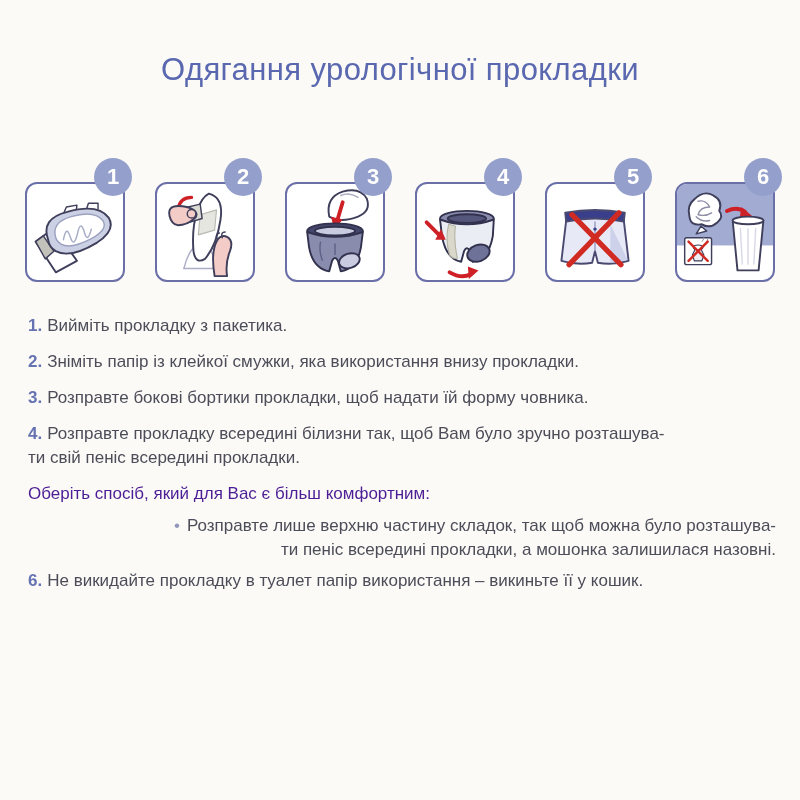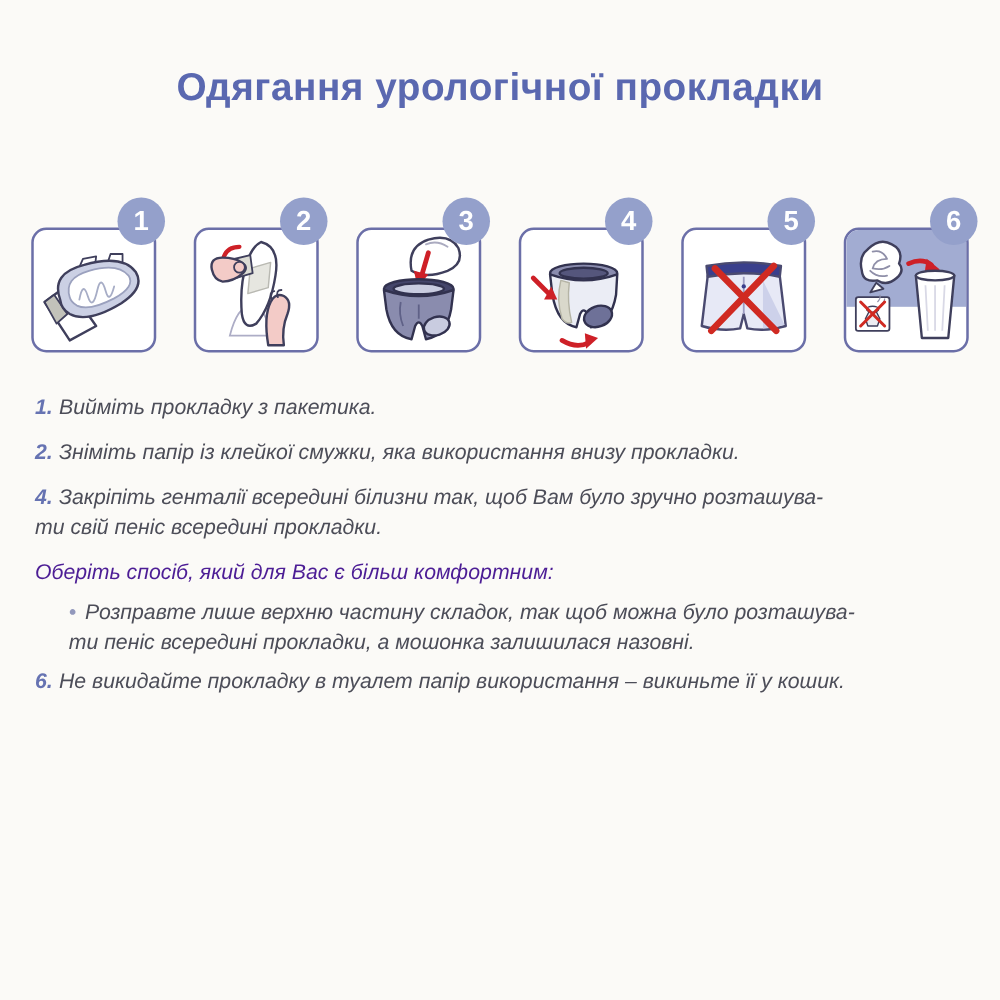--- a/index.html
+++ b/index.html
@@ -6,49 +6,49 @@
   body {
     width:800px; height:800px;
     background:#FBFAF7;
     font-family:"Liberation Sans", sans-serif;
   }
   .page { position:relative; width:800px; height:800px; overflow:hidden; }
 
   .title {
     position:absolute; top:52px; left:0; width:100%;
     margin:0; text-align:center;
-    font-size:31px; font-weight:bold; letter-spacing:0.4px;
+    font-size:31px; font-weight:normal; letter-spacing:0.4px;
     color:#5A68B0;
   }
 
   .steps { position:absolute; left:25px; top:182px; display:flex; gap:30px; }
   .step {
     position:relative; width:100px; height:100px;
     background:#FFFFFF; border:2px solid #6B6FA8; border-radius:12px;
     box-sizing:border-box;
   }
   .step svg { position:absolute; left:0; top:0; width:96px; height:96px; border-radius:10px; }
   .badge {
     position:absolute; top:-26px; right:-9px; z-index:2;
     width:38px; height:38px; border-radius:50%;
     background:#94A0CB; color:#FFFFFF;
     font-size:22px; font-weight:bold;
     display:flex; align-items:center; justify-content:center;
   }
 
   .content {
     position:absolute; left:28px; top:314px; width:748px;
-    color:#4C4D58; font-size:17px; line-height:24px;font-style:italic;
+    color:#4C4D58; font-size:17px; line-height:24px;
   }
   .instr  { margin:0 0 12px 0; white-space:pre-line; }
   .num    { font-weight:bold; color:#6673B2; margin-right:5px; }
   .chooser{ margin:2px 0 8px 0; color:#4c1d95; white-space:pre-line; }
   .bullet { margin:0 0 7px 0; padding-left:27px; white-space:pre-line; }
   .dot    { color:#9298BC; margin-right:7px; }
-  .bullets{ margin-bottom:5px; }
+  .bullets{ margin-bottom:5px;text-align:right; }
 </style>
 </head>
 <body>
 
 <div class="page">
 
   <h1 class="title">Одягання урологічної прокладки</h1>
 
   <div class="steps">
 
@@ -169,22 +169,23 @@
     </div>
 
   </div>
 
   <div class="content">
 
     <p class="instr"><span class="num">1.</span><span class="txt">Вийміть прокладку з пакетика.</span></p>
 
     <p class="instr"><span class="num">2.</span><span class="txt">Зніміть папір із клейкої смужки, яка використання внизу прокладки.</span></p>
 
+    <p class="instr"><span class="num">3.</span><span class="txt">Розправте бокові бортики прокладки, щоб надати їй форму човника.</span></p>
 
-    <p class="instr"><span class="num">4.</span><span class="txt">Закріпіть генталії всередині білизни так, щоб Вам було зручно розташува-
+    <p class="instr"><span class="num">4.</span><span class="txt">Розправте прокладку всередині білизни так, щоб Вам було зручно розташува-
 ти свій пеніс всередині прокладки.</span></p>
 
     <p class="chooser">Оберіть спосіб, який для Вас є більш комфортним:</p>
 
     <div class="bullets">
       <p class="bullet"><span class="dot">•</span><span class="txt">Розправте лише верхню частину складок, так щоб можна було розташува-
 ти пеніс всередині прокладки, а мошонка залишилася назовні.</span></p>
     </div>
 
 

